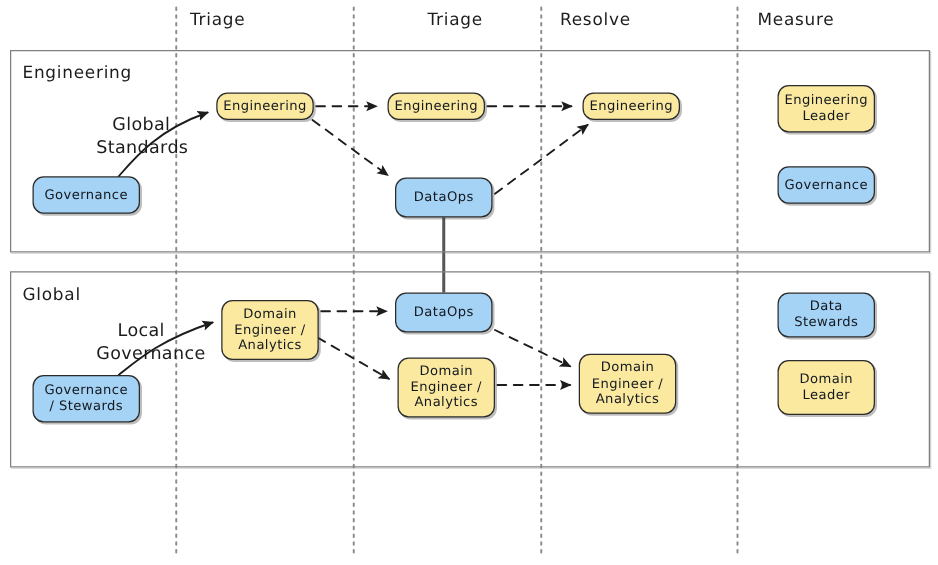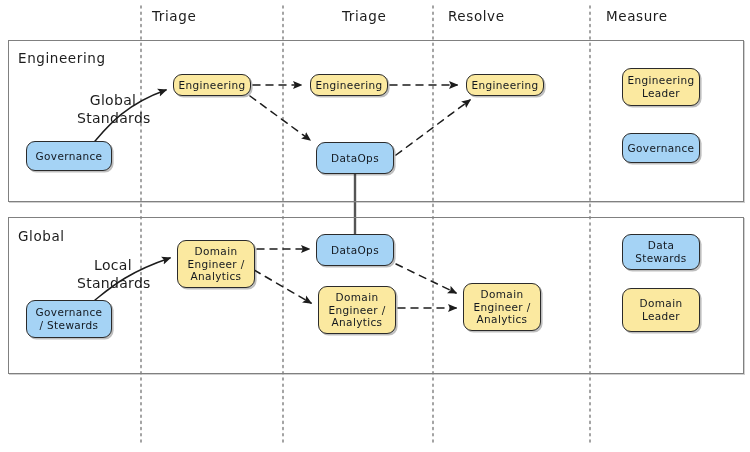--- a/index.html
+++ b/index.html
@@ -116,21 +116,21 @@
 
   <div class="lane" style="left:8px; top:40px; width:734px; height:160px;"></div>
   <div class="lane-label" style="left:18px; top:50px;">Engineering</div>
 
   <div class="lane" style="left:8px; top:217px; width:734px; height:155px;"></div>
   <div class="lane-label" style="left:18px; top:228px;">Global</div>
 
   <div class="edge-label" style="left:77px; top:92px; width:72px;">Global
 Standards</div>
   <div class="edge-label" style="left:77px; top:257px; width:72px;">Local
-Standards</div>
+Governance</div>
 
   <div class="node blue" style="left:26px;  top:141px; width:86px; height:30px;">Governance</div>
   <div class="node yellow" style="left:173px; top:74px;  width:78px; height:22px;">Engineering</div>
   <div class="node yellow" style="left:310px; top:74px;  width:78px; height:22px;">Engineering</div>
   <div class="node blue" style="left:316px; top:142px; width:78px; height:32px;">DataOps</div>
   <div class="node yellow" style="left:466px; top:74px; width:78px; height:22px;">Engineering</div>
   <div class="node yellow" style="left:622px; top:68px; width:78px; height:38px; white-space:pre-line;">Engineering
 Leader</div>
   <div class="node blue" style="left:622px; top:133px; width:78px; height:30px;">Governance</div>
 

